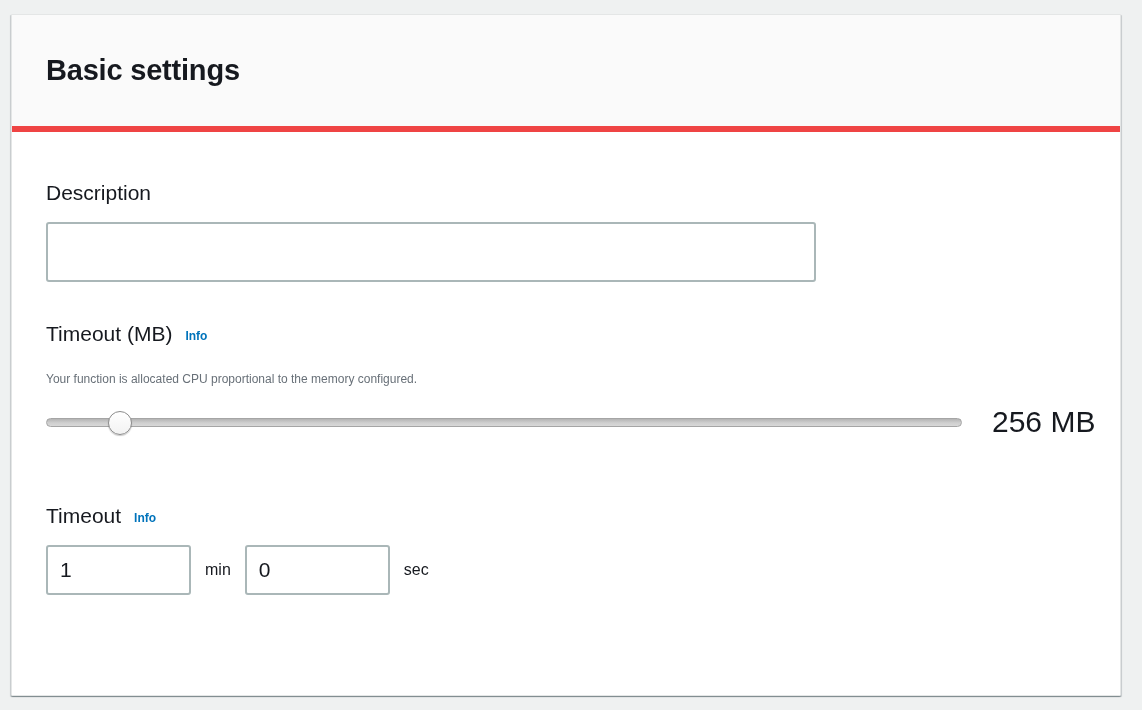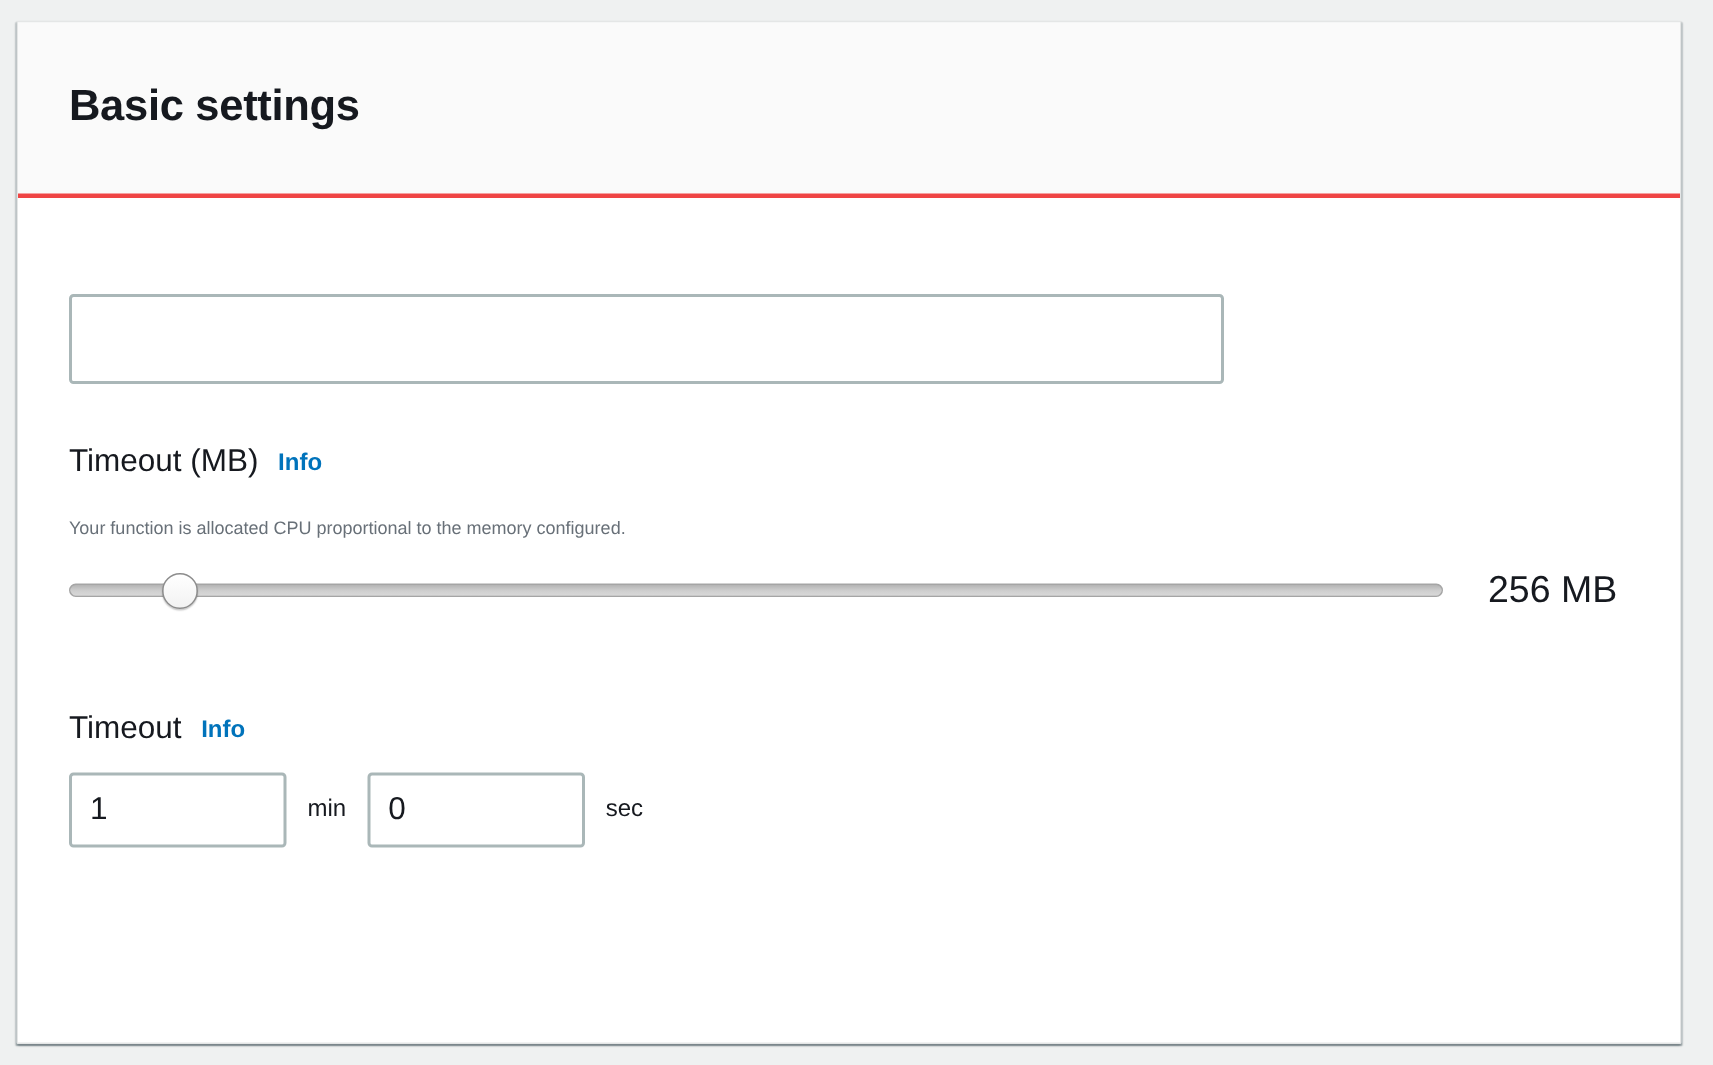--- a/index.html
+++ b/index.html
@@ -32,21 +32,21 @@
     background: #ffffff;
     border: 1px solid #e4e6e6;
     border-radius: 1px;
     box-sizing: border-box;
     box-shadow: 0 1px 1px 0 rgba(0,28,36,0.30), 1px 1px 1px 0 rgba(0,28,36,0.15), -1px 1px 1px 0 rgba(0,28,36,0.15);
   }
 
   .card-header {
     height: 117px;
     background: #fafafa;
-    border-bottom: 3px solid #ef4444;
+    border-bottom: 6px solid #ef4444;
     box-sizing: border-box;
     display: flex;
     align-items: center;
     padding: 0 34px;
   }
 
   .card-title {
     font-size: 29px;
     font-weight: bold;
     color: #16191f;
@@ -71,21 +71,21 @@
     display: flex;
     align-items: baseline;
     gap: 13px;
   }
 
   .field-label .label-text {
     font-weight: normal;
   }
 
   .info-link {
-    font-size: 16px;
+    font-size: 12px;
     font-weight: bold;
     color: #0073bb;
     text-decoration: none;
     cursor: pointer;
     position: relative;
     top: -1px;
   }
 
   .field-hint {
     font-size: 12px;
@@ -179,21 +179,21 @@
     width: 24px;
     height: 24px;
     border-radius: 50%;
     background: linear-gradient(#ffffff, #f2f2f2);
     border: 1px solid #8c8c8c;
     box-shadow: 0 1px 1px rgba(0,0,0,0.22);
     box-sizing: border-box;
   }
 
   .slider-value {
-    font-size: 25px;
+    font-size: 30px;
     color: #16191f;
     margin-left: 30px;
     white-space: nowrap;
   }
 
   
   .section-timeout {
     margin-top: 64px;
   }
 
@@ -225,20 +225,23 @@
 
   <section class="card">
 
     <div class="card-header">
       <h1 class="card-title">Basic settings</h1>
     </div>
 
     <div class="card-body">
 
       <div class="form-section section-description">
+        <div class="field-label">
+          <span class="label-text">Description</span>
+        </div>
         <input class="text-input description-input" type="text" placeholder="" style="">
       </div>
 
       <div class="form-section section-memory">
         <div class="field-label">
           <span class="label-text">Timeout (MB)</span>
           <a class="info-link">Info</a>
         </div>
         <div class="field-hint">Your function is allocated CPU proportional to the memory configured.</div>
         <div class="slider-row">

